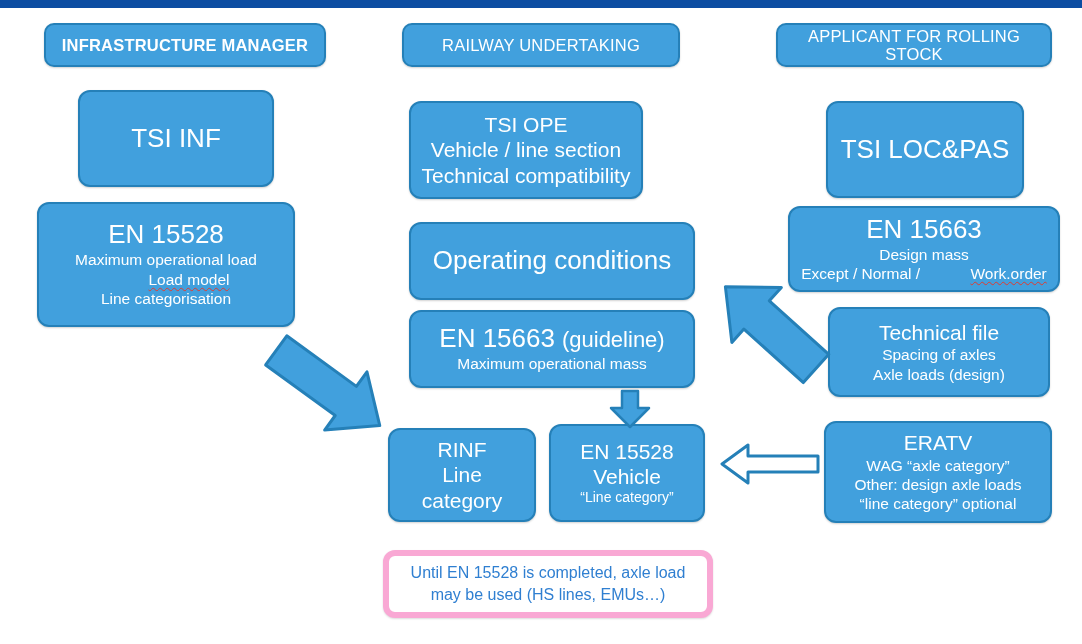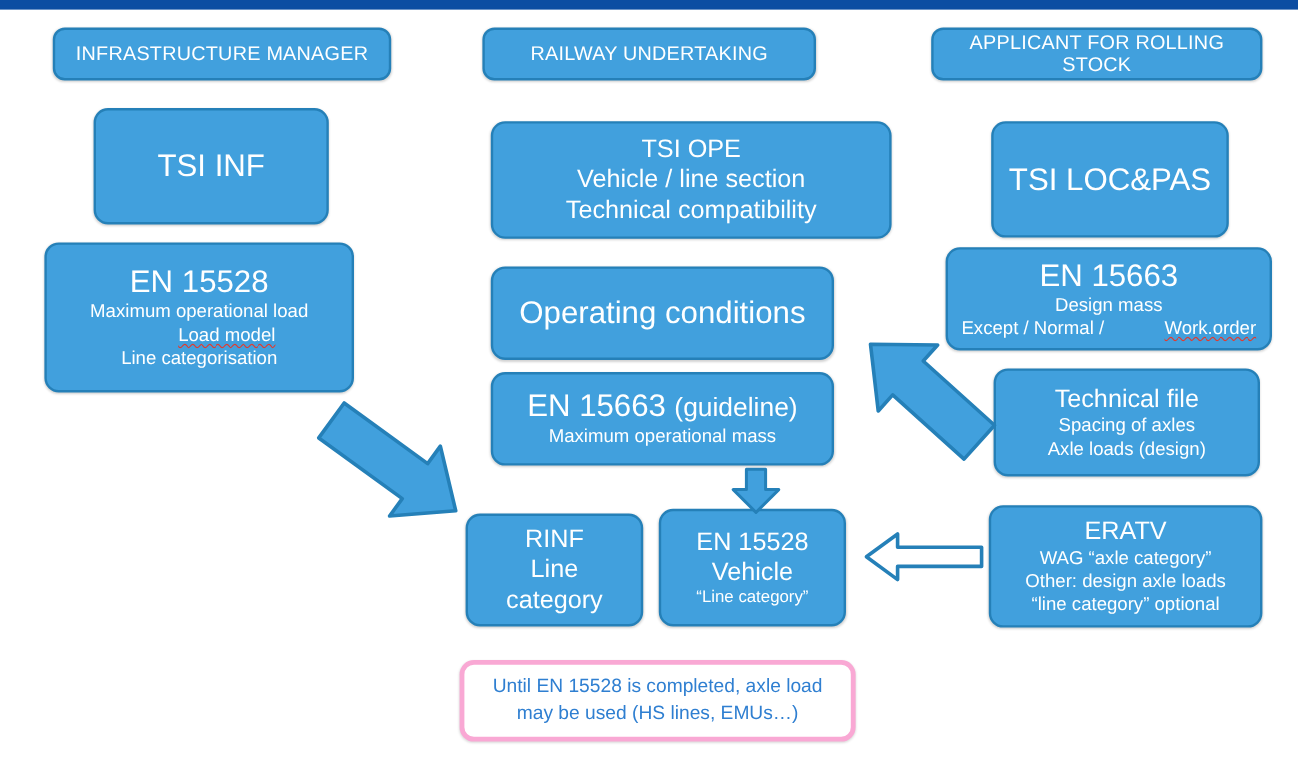--- a/index.html
+++ b/index.html
@@ -52,60 +52,60 @@
     text-decoration:underline wavy #e03b2f;
     text-decoration-thickness:1.4px;
     text-underline-offset:2px;
     padding-left:46px;
   }
 
   .note{
     position:absolute;
     box-sizing:border-box;
     background:#ffffff;
-    border:4px solid #f9a8d4;
+    border:6px solid #f9a8d4;
     border-radius:12px;
     color:#2f7fd1;
     display:flex;align-items:center;justify-content:center;
     text-align:center;
     font-size:16px;line-height:1.35;
     padding:4px 10px;
     box-shadow:0 1px 2px rgba(0,0,0,0.14);
   }
 
   .arrow{position:absolute;}
   .arrow svg{display:block;overflow:visible;}
 </style>
 </head>
 <body>
 
 <div id="canvas">
 
   <div class="topbar"></div>
 
-  <div class="box pill" style="left:44px;top:23px;width:282px;height:44px;">
+  <div class="box pill" style="left:44px;top:23px;width:282px;height:44px;font-weight:bold;">
     <span>INFRASTRUCTURE MANAGER</span>
   </div>
 
   <div class="box" style="left:78px;top:90px;width:196px;height:97px;">
     <span class="t-lg">TSI INF</span>
   </div>
 
   <div class="box" style="left:37px;top:202px;width:258px;height:125px;">
     <span class="t-lg">EN 15528</span>
     <span class="t-sm">Maximum operational load</span>
     <span class="t-sm spell">Load model</span>
     <span class="t-sm">Line categorisation</span>
   </div>
 
   <div class="box pill" style="left:402px;top:23px;width:278px;height:44px;">
     <span>RAILWAY UNDERTAKING</span>
   </div>
 
-  <div class="box" style="left:409px;top:101px;width:334px;height:98px;text-align:center;">
+  <div class="box" style="left:409px;top:101px;width:234px;height:98px;text-align:center;">
     <span class="t-md">TSI OPE</span>
     <span class="t-md">Vehicle / line section</span>
     <span class="t-md">Technical  compatibility</span>
   </div>
 
   <div class="box" style="left:409px;top:222px;width:286px;height:78px;">
     <span class="t-lg">Operating conditions</span>
   </div>
 
   <div class="box" style="left:409px;top:310px;width:286px;height:78px;">

